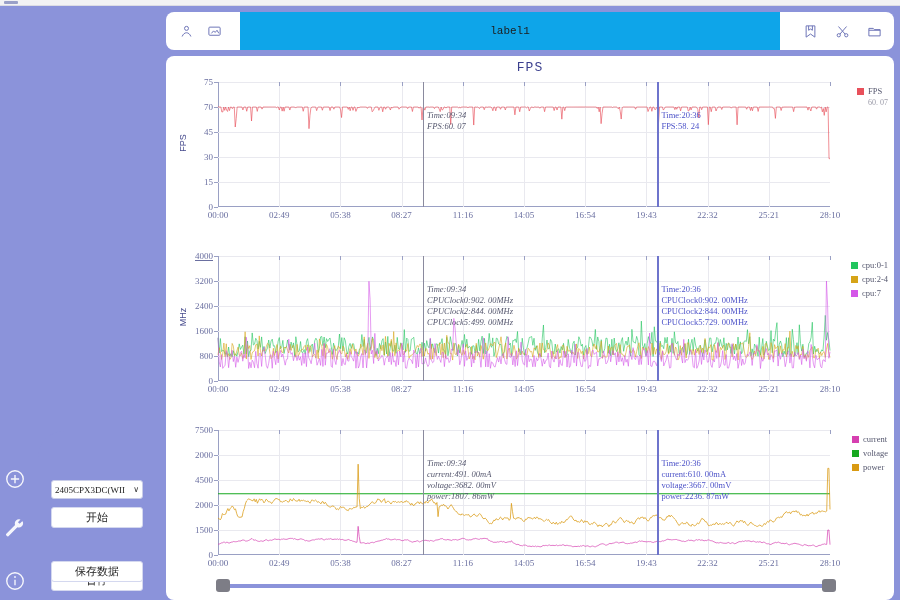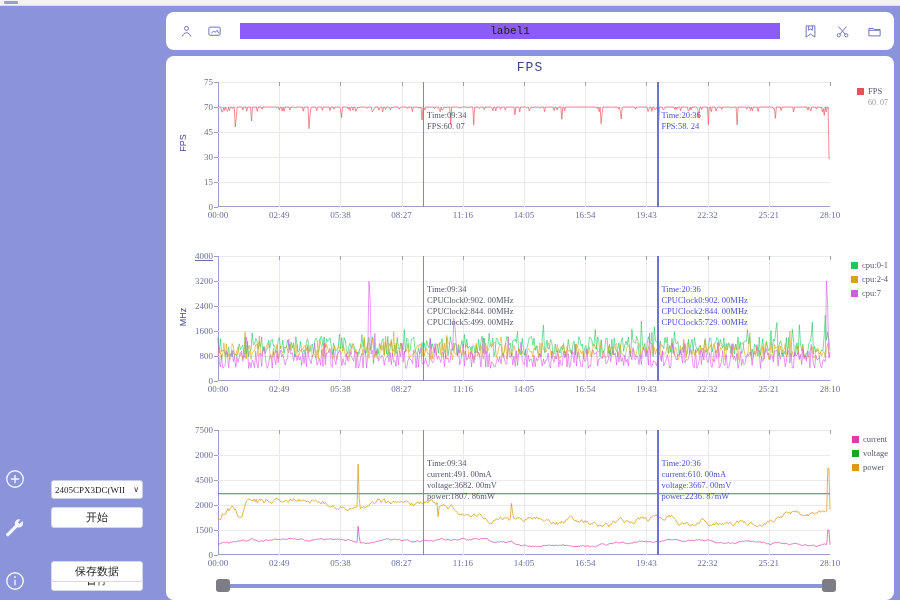--- a/index.html
+++ b/index.html
@@ -77,22 +77,22 @@
     display: flex; align-items: center; padding: 0 10px;
   }
   .tb-icon {
     width: 20px; height: 20px; margin-right: 8px;
     color: #6f76b8;
     display: flex; align-items: center; justify-content: center;
     cursor: pointer;
   }
   .tb-icon svg { width: 15px; height: 15px; display: block; }
   #label-field {
-    flex: 1; height: 16px; margin: 0 8px;
-    background: #8b5cf6;
+    flex: 1; height: 38px; margin: 0 8px;
+    background: #0ea5e9;
     display: flex; align-items: center; justify-content: center;
     font-family: "Liberation Mono", monospace;
     font-size: 11px; color: #1d1d1d;
   }
   .tb-icon-right { margin-right: 0; margin-left: 12px; }
 
   #charts-panel {
     position: relative; width: 728px; height: 544px; margin-top: 6px;
     background: #ffffff; border-radius: 8px; overflow: hidden;
   }
@@ -149,21 +149,21 @@
   .cursor-line {
     position: absolute; top: 0; bottom: 0; width: 1px;
   }
   .cursor-a { background: #8a8a9e; }
   .cursor-b { background: #6e74cc; width: 2px; }
   .readout {
     position: absolute;
     font-family: "Liberation Serif", serif;
     font-size: 8.5px; line-height: 11px; white-space: nowrap;
   }
-  .readout-a { color: #55576e; }
+  .readout-a { color: #55576e; font-style: italic; }
   .readout-b { color: #4c52c8; }
 
   .legend {
     position: absolute; right: 6px; top: 30px;
     font-family: "Liberation Serif", serif;
     font-size: 8.5px; color: #55576e;
   }
   .legend-row { display: flex; align-items: center; margin-bottom: 4px; }
   .legend-swatch {
     width: 7px; height: 7px; margin-right: 4px; flex: 0 0 auto;

